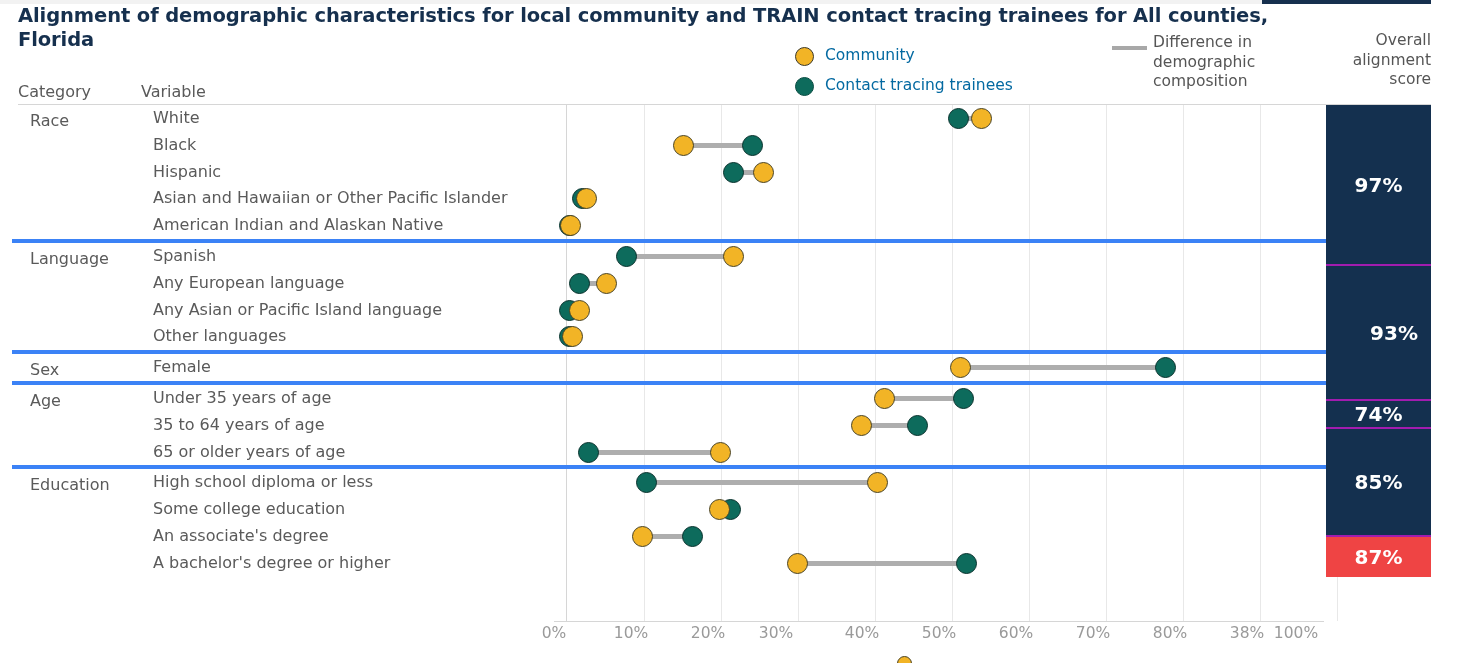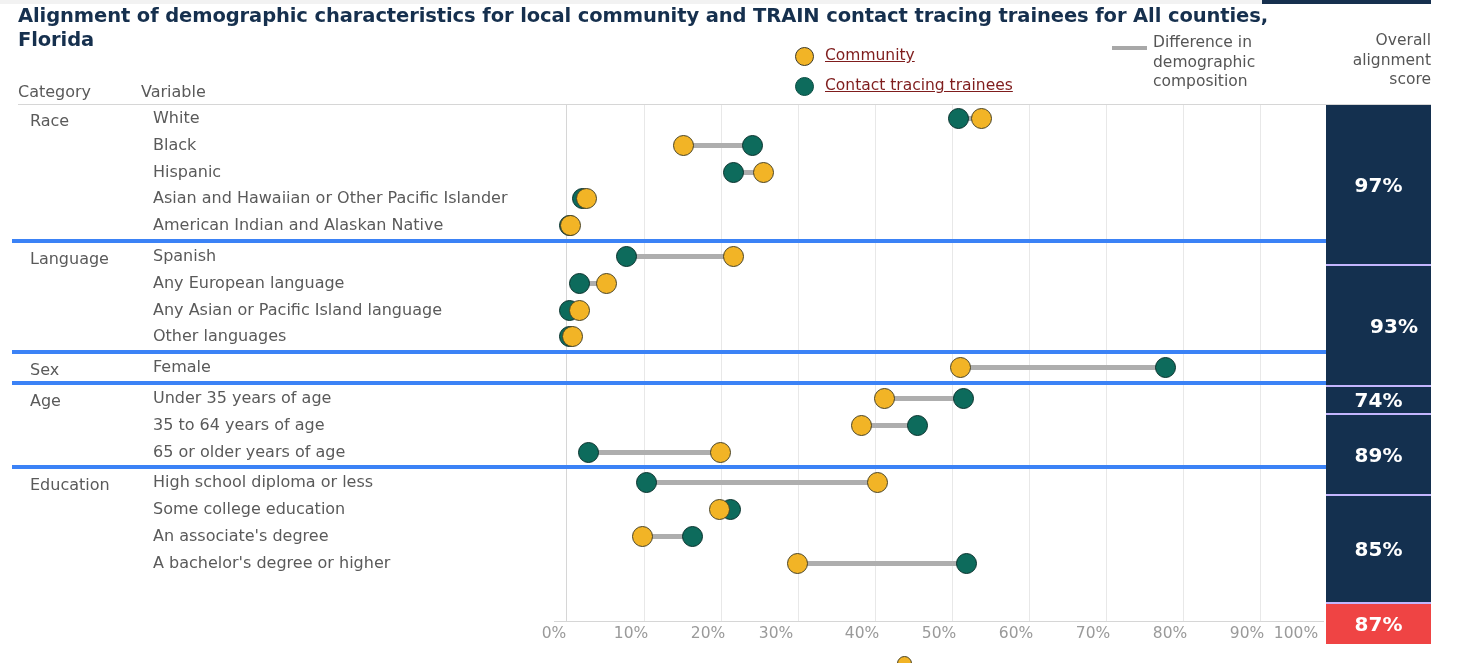--- a/index.html
+++ b/index.html
@@ -22,21 +22,21 @@
   
   #title {
     position:absolute; left:18px; top:4px; width:1300px;
     font-size:19.5px; font-weight:bold; line-height:1.22;
     color:#16304e; letter-spacing:-0.1px;
   }
 
   
   #legend {
     position:absolute; left:795px; top:41px; width:320px;
-    font-size:15.5px; color:#7f1d1d; line-height:1;text-decoration:underline;
+    font-size:15.5px; color:#0369a1; line-height:1;
   }
   .leg-row { display:flex; align-items:center; height:30px; }
   .leg-dot {
     width:19px; height:19px; border-radius:50%;
     border:1.5px solid #3c3826; margin-right:11px; flex:0 0 auto;
   }
   .leg-dot.community { background:#f2b426; }
   .leg-dot.trainee   { background:#0d6b5c; border-color:#0a4d43; }
   .leg-label { white-space:nowrap; }
 
@@ -92,21 +92,21 @@
   }
   .pt.community { background:#f2b426; border:1.4px solid #4a4426; z-index:2; }
   .pt.trainee   { background:#0d6b5c; border:1.4px solid #0a332e; z-index:1; }
 
   
   #scores { position:absolute; left:1326px; top:105px; width:105px; }
   .score-cell {
     background:#14304f; color:#ffffff;
     display:flex; align-items:center; justify-content:center;
     font-size:20px; font-weight:bold;
-    border-bottom:2px solid #c4b5fd;
+    border-bottom:2px solid #a21caf;
   }
   .score-cell.total { background:#ef4444; }
 
   
   #axis-rule { position:absolute; left:554px; top:621px; width:770px; height:1px; background:#d6d6d6; }
   #axis { position:absolute; left:0px; top:624px; width:1468px; height:26px; }
   .tick {
     position:absolute; top:0; font-size:15.5px; color:#9a9a9a;
     transform:translateX(-50%); white-space:nowrap;
   }
@@ -308,35 +308,34 @@
             <div class="pt trainee" style="left: 400.4px;"></div>
             <div class="pt community" style="left: 231.77px;"></div>
           </div>
         </div>
       </div>
     </div>
 </div>
 
 <div id="scores">
     <div class="score-cell" style="height: 161px;">97%</div>
-    <div class="score-cell" style="height: 121px; padding-left: 31px;">93%</div>
+    <div class="score-cell" style="height: 135px; padding-left: 31px;">93%</div>
     <div class="score-cell" style="height: 28px;">74%</div>
-    <div class="score-cell" style="height: 81px;">89%</div>
     <div class="score-cell" style="height: 108px;">85%</div>
     <div class="score-cell total" style="height: 40px; border-bottom: none;">87%</div>
   </div>
 
 <div id="axis-rule"></div>
 <div id="axis">
     <div class="tick" style="left: 554px;">0%</div>
     <div class="tick" style="left: 631px;">10%</div>
     <div class="tick" style="left: 708px;">20%</div>
     <div class="tick" style="left: 776px;">30%</div>
     <div class="tick" style="left: 862px;">40%</div>
     <div class="tick" style="left: 939px;">50%</div>
     <div class="tick" style="left: 1016px;">60%</div>
     <div class="tick" style="left: 1093px;">70%</div>
     <div class="tick" style="left: 1170px;">80%</div>
-    <div class="tick" style="left: 1247px;">90%</div>
+    <div class="tick" style="left: 1247px;">38%</div>
     <div class="tick" style="left: 1296px;">100%</div>
   </div>
 <div id="bottom-dot"></div>
 <div id="right-edge-bar"></div>
 
 </body></html>

